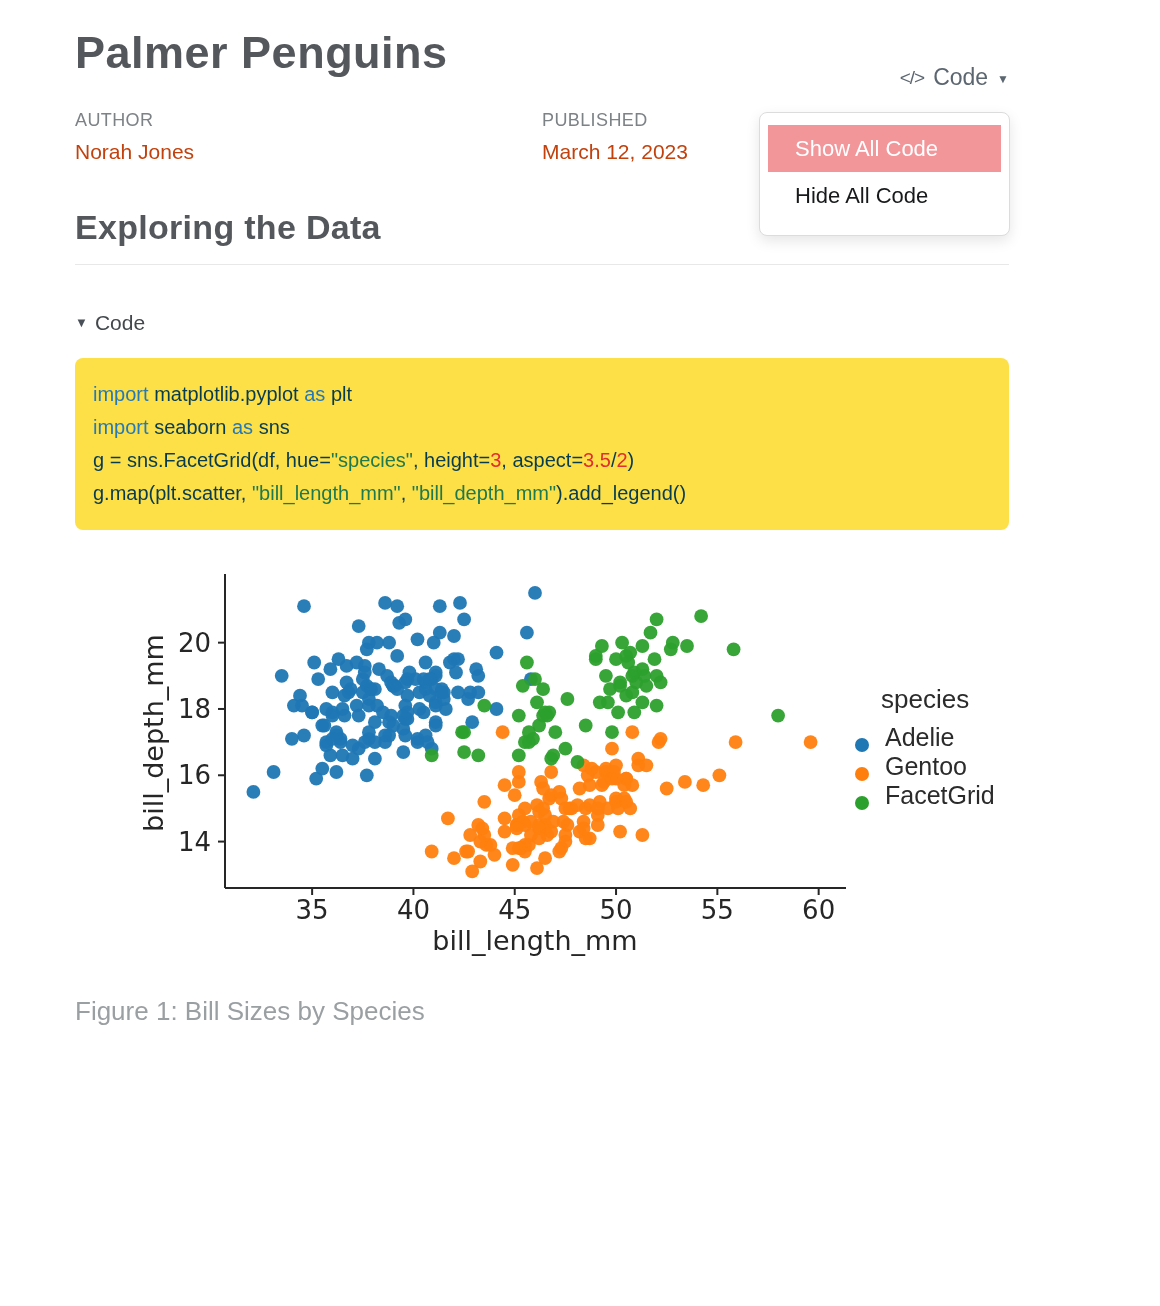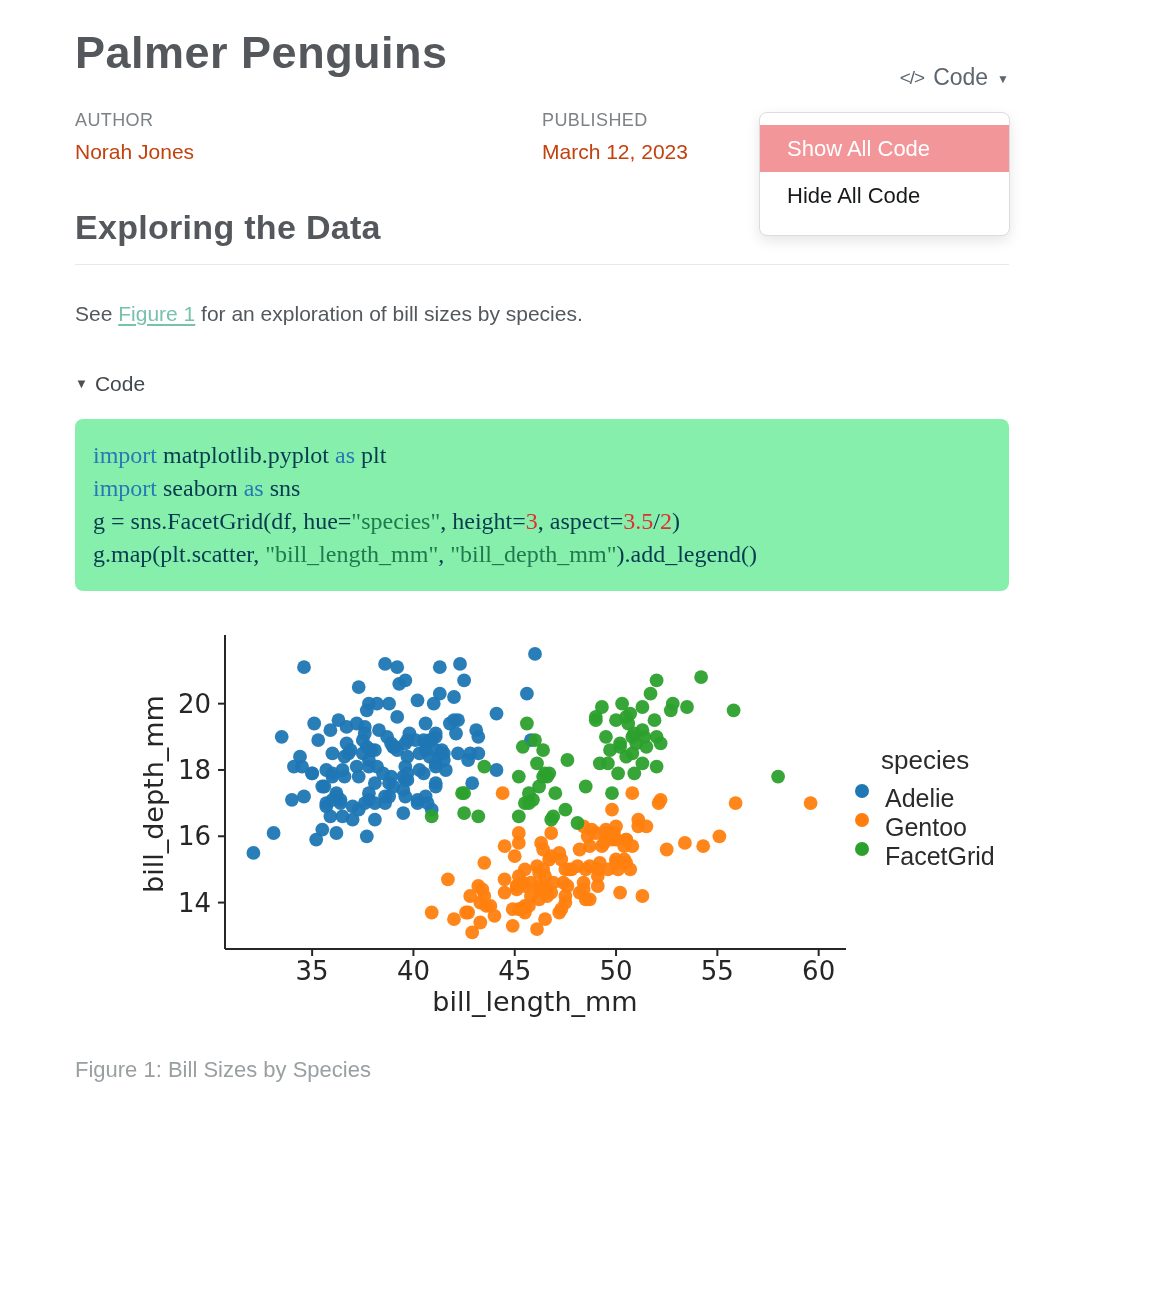--- a/index.html
+++ b/index.html
@@ -17,55 +17,55 @@
   
   .page-title{margin:28px 0 0;font-size:45px;line-height:1.1;font-weight:700;color:#54585c;letter-spacing:.5px}
   .code-tool{position:absolute;top:36px;right:75px;display:flex;align-items:center;gap:9px;
     color:#5b6670;font-size:23px;cursor:pointer}
   .code-tool .cicon{font-size:19px;letter-spacing:-1px;font-weight:400}
   .code-tool .ccaret{font-size:12px;margin-top:3px}
 
   
   .code-menu{position:absolute;top:84px;right:74px;width:251px;background:#fff;
     border:1px solid #dcdcdc;border-radius:8px;box-shadow:0 5px 14px rgba(0,0,0,.10);
-    padding:12px 0 16px;z-index:10}
+    padding:12px 8px 16px;z-index:10}
   .menu-item{height:47px;line-height:47px;padding-left:27px;font-size:22px;color:#17191b;cursor:pointer;white-space:nowrap}
   .menu-item.highlight{background:var(--menu-highlight);color:#ffffff}
 
   
   .meta{display:flex;margin-top:32px}
   .meta-col{width:505px}
   .meta-label{font-size:18px;color:#7d8287;letter-spacing:.4px}
   .meta-value{font-size:21px;color:#c2410c;margin-top:9px}
 
   
   .section-heading{margin:44px 0 0;font-size:34px;font-weight:700;color:#54585c;letter-spacing:.3px}
   .rule{border:none;border-top:1px solid #e8e8e8;margin:17px 0 0}
   .lead{margin:37px 0 0;font-size:21px;color:#53585c}
   .fig-link{color:var(--accent);text-decoration:underline;text-underline-offset:3px;cursor:pointer}
 
   
   .disclosure{margin-top:46px;font-size:21px;color:#43484c;display:flex;align-items:center;gap:7px;cursor:pointer}
   .disclosure .dcaret{font-size:13px;color:#495057}
-  .code-block{margin-top:23px;background:#86efac;border-radius:8px;padding:20px 18px;
-    font-family:Liberation Serif, serif;font-size:24px;line-height:33px;color:var(--code-base);white-space:pre}
+  .code-block{margin-top:23px;background:#fde047;border-radius:8px;padding:20px 18px;
+    font-family:Liberation Sans, sans-serif;font-size:20px;line-height:33px;color:var(--code-base);white-space:pre}
   .tok-kw{color:var(--code-keyword)} .tok-st{color:var(--code-string)}
   .tok-nu{color:var(--code-number)} .tok-pl{color:var(--code-base)}
 
   
   .figure{position:relative;margin-top:42px;width:1010px;height:390px}
   .figure svg{position:absolute;left:0;top:0}
   .figure svg text{font-family:"DejaVu Sans",sans-serif;fill:#262626}
   .legend{position:absolute;left:780px;top:112px}
   .legend-title{font-size:26px;color:#2b2b2b;margin:0 0 8px 26px}
-  .legend-item{display:flex;align-items:flex-start;height:29px}
+  .legend-item{display:flex;align-items:flex-end;height:29px}
   .legend-dot{width:14px;height:14px;border-radius:50%;margin-right:16px;flex:none}
   .legend-label{font-size:25px;color:#2b2b2b}
 
-  .figcaption{margin-top:34px;font-size:22px;color:#9a9fa2}
+  .figcaption{margin-top:34px;font-size:26px;color:#9a9fa2}
 </style>
 </head>
 <body>
 
 <div class="page">
 
   <h1 class="page-title">Palmer Penguins</h1>
 
   <div class="code-tool">
     <span class="cicon">&lt;/&gt;</span>
@@ -85,21 +85,20 @@
     </div>
     <div class="meta-col">
       <div class="meta-label">PUBLISHED</div>
       <div class="meta-value">March 12, 2023</div>
     </div>
   </div>
 
   <h2 class="section-heading">Exploring the Data</h2>
   <hr class="rule">
 
-  <p class="lead"><span>See </span><a class="fig-link">Figure 1</a><span> for an exploration of bill sizes by species.</span></p>
 
   <div class="disclosure">
     <span class="dcaret">▼</span>
     <span>Code</span>
   </div>
 
   <div class="code-block" id="code-lines"><div><span class="tok-kw">import</span><span class="tok-pl"> matplotlib.pyplot </span><span class="tok-kw">as</span><span class="tok-pl"> plt</span></div><div><span class="tok-kw">import</span><span class="tok-pl"> seaborn </span><span class="tok-kw">as</span><span class="tok-pl"> sns</span></div><div><span class="tok-pl">g = sns.FacetGrid(df, hue=</span><span class="tok-st">"species"</span><span class="tok-pl">, height=</span><span class="tok-nu">3</span><span class="tok-pl">, aspect=</span><span class="tok-nu">3.5</span><span class="tok-pl">/</span><span class="tok-nu">2</span><span class="tok-pl">)</span></div><div><span class="tok-pl">g.map(plt.scatter, </span><span class="tok-st">"bill_length_mm"</span><span class="tok-pl">, </span><span class="tok-st">"bill_depth_mm"</span><span class="tok-pl">).add_legend()</span></div></div>
 
   <div class="figure">
     <div id="chart-host">

